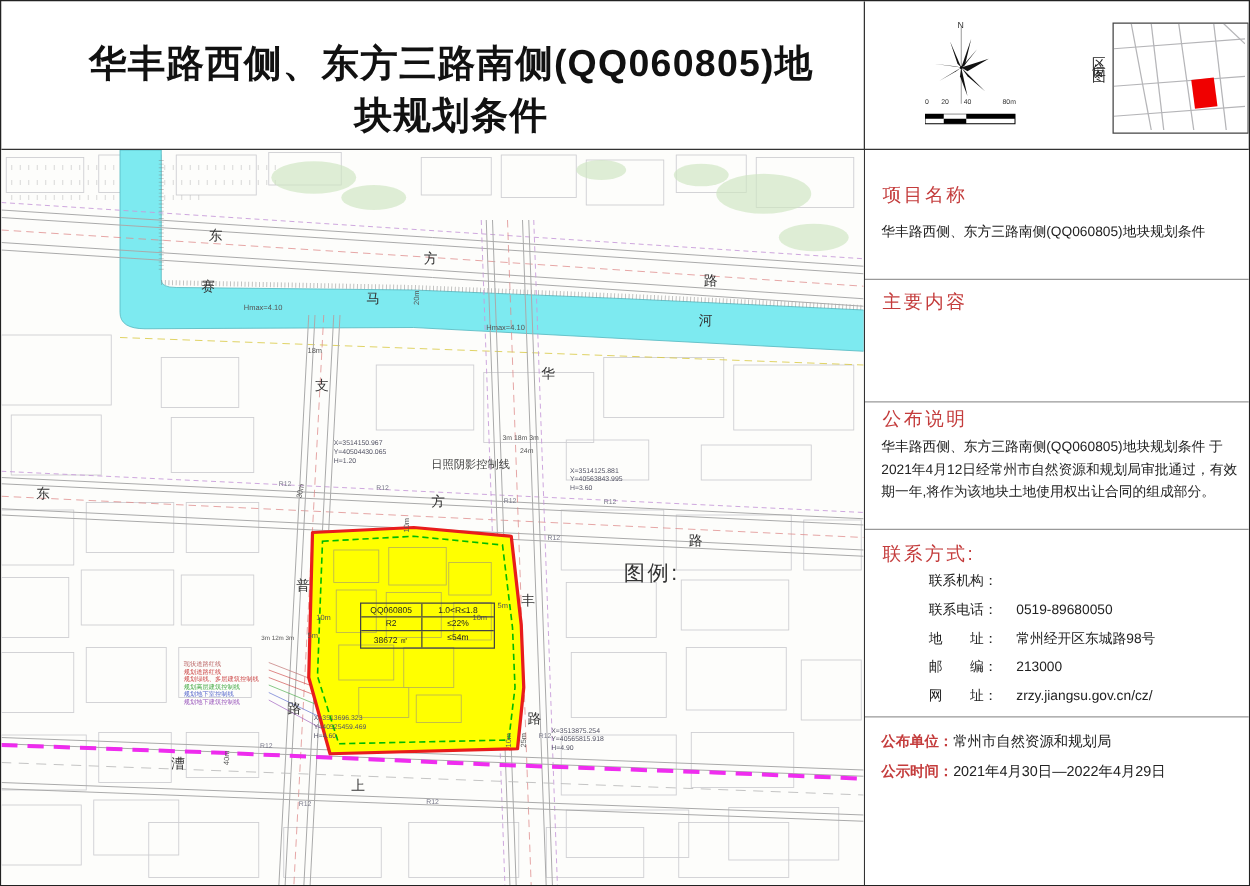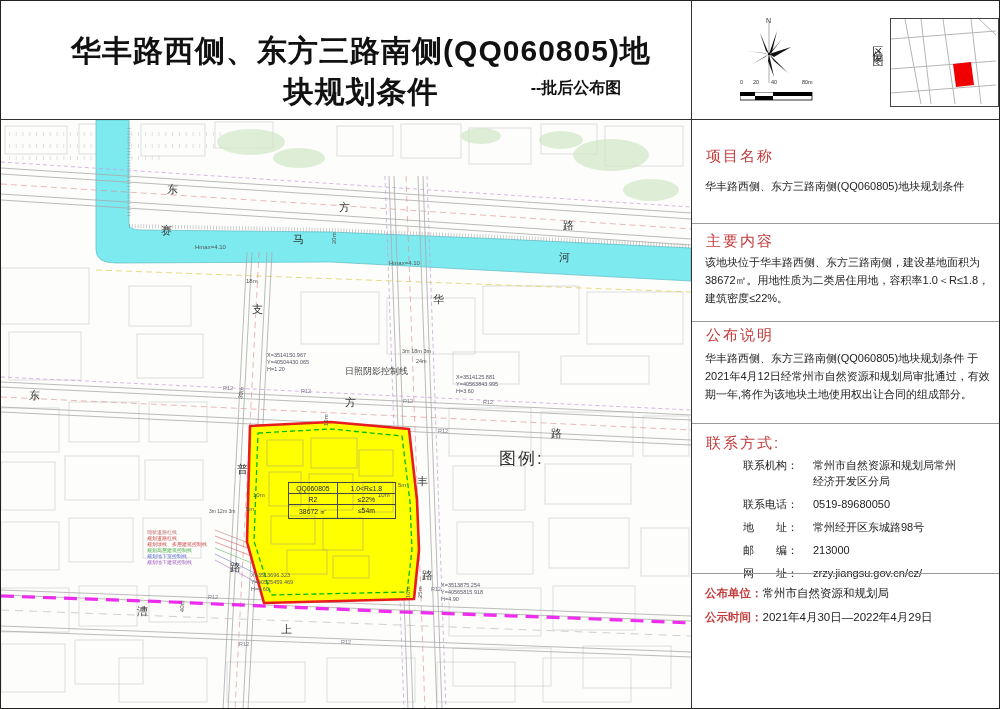--- a/index.html
+++ b/index.html
@@ -57,21 +57,20 @@
   .f-row{position:absolute;left:13px;font-size:11.5px;}
   .f-label{color:#c43c3c;font-weight:bold;}
   .f-val{color:#222;}
 </style>
 </head>
 <body>
 
 <div class="page">
 
   <div class="title">华丰路西侧、东方三路南侧(QQ060805)地块规划条件</div>
-  <div class="subtitle">--批后公布图</div>
 
   <span class="north-n">N</span>
   <svg class="abs" style="left:735px;top:18px;" width="72" height="66" viewBox="0 0 72 66">
     <line x1="33" y1="2" x2="33" y2="64" stroke="#777" stroke-width="0.6"></line>
     <g fill="#111">
       <path d="M33,35 L41,12 L36,33 Z"></path>
       <path d="M33,35 L46,20 L35,34 Z"></path>
       <path d="M33,35 L55,28 L38,38 Z"></path>
       <path d="M33,35 L52,54 L38,42 Z"></path>
       <path d="M33,35 L38,58 L32,42 Z"></path>
@@ -345,33 +344,30 @@
         </div>
       </div>
   </div>
 
   <div class="sidebar">
     <div class="sec-h" style="top:27px;">项目名称</div>
     <div class="sec-b" style="top:58px;">华丰路西侧、东方三路南侧(QQ060805)地块规划条件</div>
     <div class="sb-div" style="top:103px;"></div>
 
     <div class="sec-h" style="top:112px;">主要内容</div>
-    <div class="sec-b" style="top:134px;">该地块位于华丰路西侧、东方三路南侧，建设基地面积为38672㎡。用地性质为二类居住用地，容积率1.0＜R≤1.8，建筑密度≤22%。</div>
     <div class="sb-div" style="top:201px;"></div>
 
     <div class="sec-h" style="top:206px;">公布说明</div>
     <div class="sec-b" style="top:230px;">华丰路西侧、东方三路南侧(QQ060805)地块规划条件 于2021年4月12日经常州市自然资源和规划局审批通过，有效期一年,将作为该地块土地使用权出让合同的组成部分。</div>
     <div class="sb-div" style="top:303px;"></div>
 
     <div class="sec-h" style="top:314px;">联系方式:</div>
     <div class="sec-b" style="top:338px;margin-left:38px;">
         <div class="c-row">
           <span class="c-label">联系机构：</span>
-          <span class="c-val">常州市自然资源和规划局常州
-经济开发区分局</span>
         </div>
         <div class="c-row">
           <span class="c-label">联系电话：</span>
           <span class="c-val">0519-89680050</span>
         </div>
         <div class="c-row">
           <span class="c-label">地　　址：</span>
           <span class="c-val">常州经开区东城路98号</span>
         </div>
         <div class="c-row">

